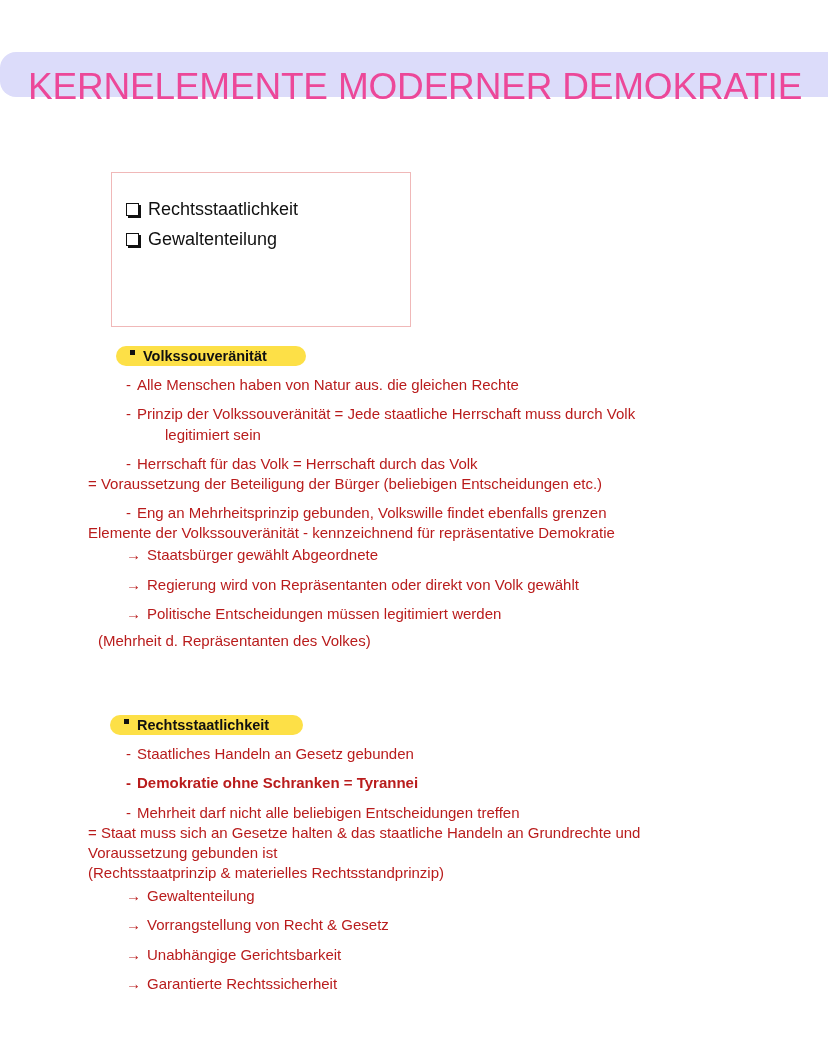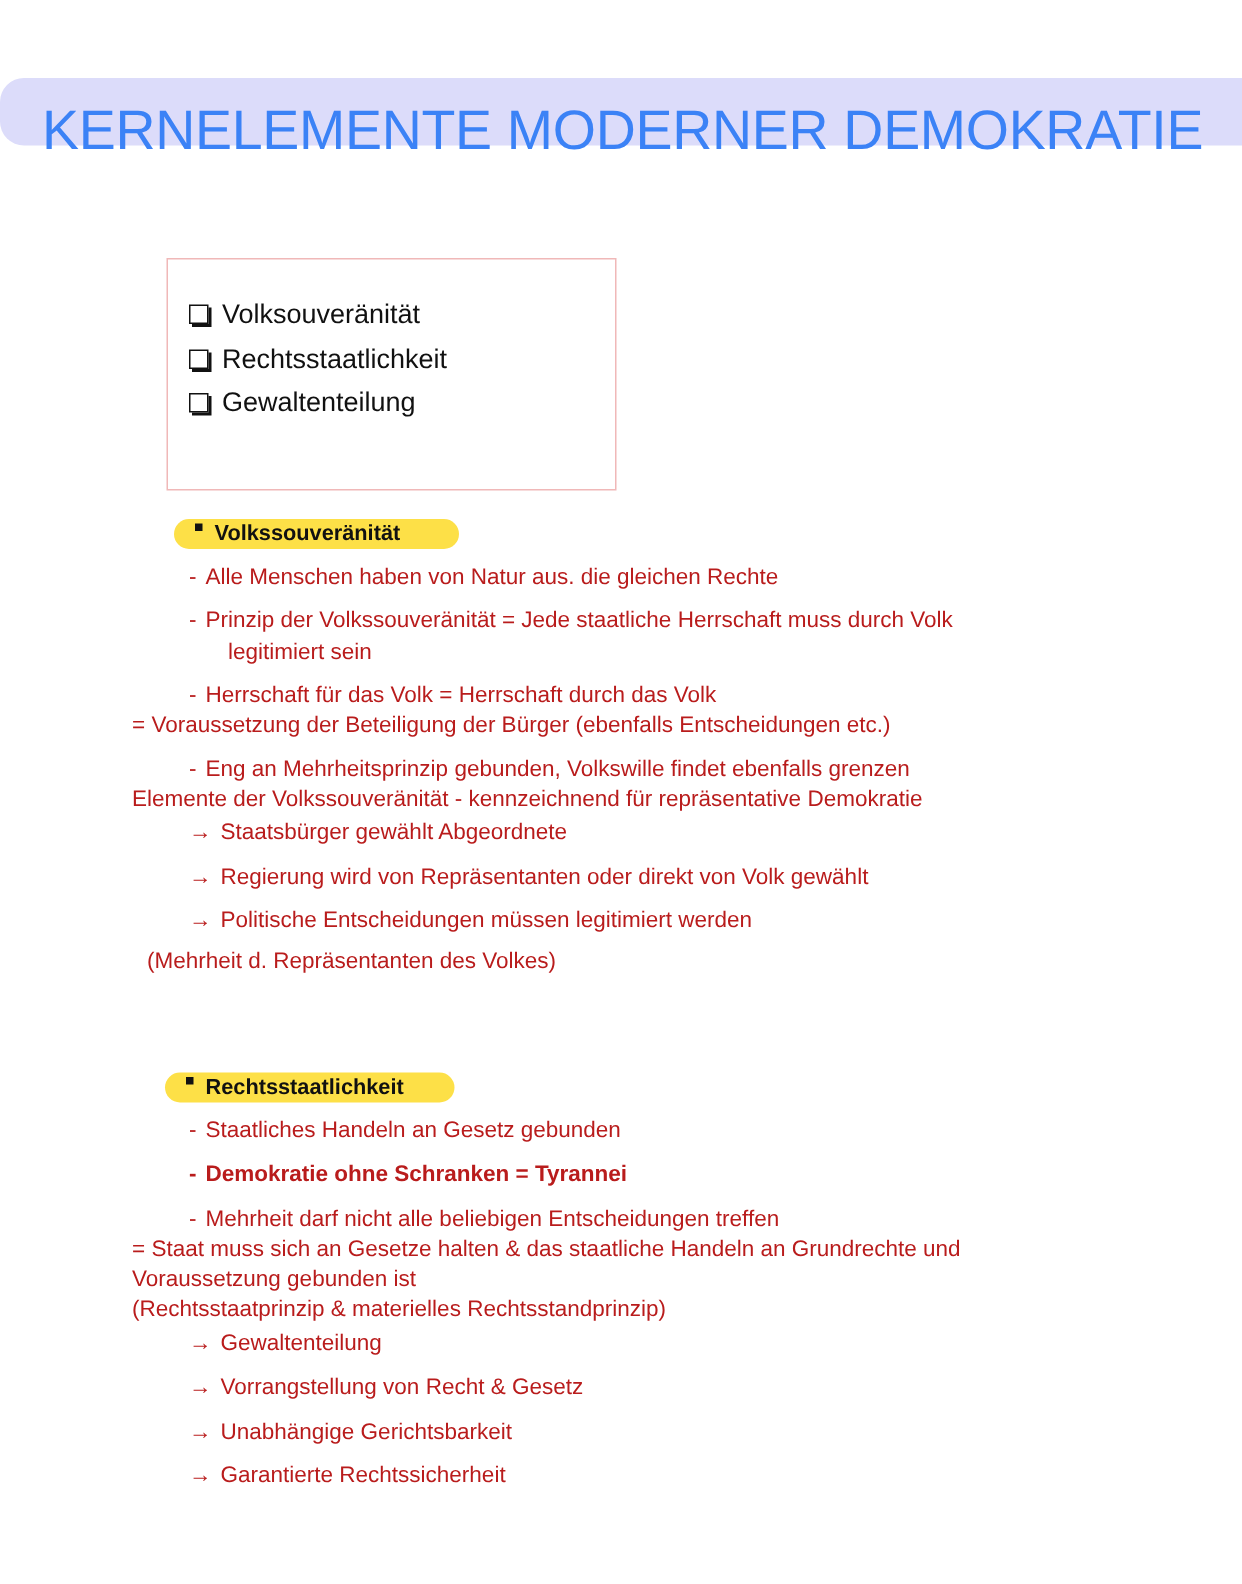--- a/index.html
+++ b/index.html
@@ -24,21 +24,21 @@
       background: #dcdcfa;
       border-radius: 16px 0 0 16px;
     }
     .title {
       position: absolute;
       left: 28px;
       top: 62px;
       font-size: 37px;
       line-height: 50px;
       white-space: nowrap;
-      color: #3b82f6;
+      color: #ec4899;
       letter-spacing: -0.2px;
     }
     .overview-box {
       position: absolute;
       left: 111px;
       top: 172px;
       width: 300px;
       height: 155px;
       border: 1.5px solid #f0b8b8;
       box-sizing: border-box;
@@ -103,50 +103,46 @@
 </head>
 <body>
 
 <div class="title-band"></div>
 <div class="title">KERNELEMENTE MODERNER DEMOKRATIE</div>
 
 <div class="overview-box"></div>
 <ul class="overview-list">
   <li>
     <span class="cb"></span>
-    <span>Volksouveränität</span>
-  </li>
-  <li>
-    <span class="cb"></span>
     <span>Rechtsstaatlichkeit</span>
   </li>
   <li>
     <span class="cb"></span>
     <span>Gewaltenteilung</span>
   </li>
 </ul>
 
 <div class="pill" style="left:116px; top:346px; width:190px;">
   <span class="sq"></span><span>Volkssouveränität</span>
 </div>
 
 <div class="line" style="left:126px; top:376px;">
   <span class="glyph">-</span><span>Alle Menschen haben von Natur aus. die gleichen Rechte</span>
 </div>
 <div class="line" style="left:126px; top:405px;">
   <span class="glyph">-</span><span>Prinzip der Volkssouveränität = Jede staatliche Herrschaft muss durch Volk</span>
 </div>
-<div class="line" style="left:152px; top:426px;">
+<div class="line" style="left:165px; top:426px;">
   <span>legitimiert sein</span>
 </div>
 <div class="line" style="left:126px; top:455px;">
   <span class="glyph">-</span><span>Herrschaft für das Volk = Herrschaft durch das Volk</span>
 </div>
 <div class="line" style="left:88px; top:475px;">
-  <span>= Voraussetzung der Beteiligung der Bürger (ebenfalls Entscheidungen etc.)</span>
+  <span>= Voraussetzung der Beteiligung der Bürger (beliebigen Entscheidungen etc.)</span>
 </div>
 <div class="line" style="left:126px; top:504px;">
   <span class="glyph">-</span><span>Eng an Mehrheitsprinzip gebunden, Volkswille findet ebenfalls grenzen</span>
 </div>
 <div class="line" style="left:88px; top:524px;">
   <span>Elemente der Volkssouveränität - kennzeichnend für repräsentative Demokratie</span>
 </div>
 <div class="line" style="left:126px; top:546px;">
   <span class="glyph">→</span><span>Staatsbürger gewählt Abgeordnete</span>
 </div>

